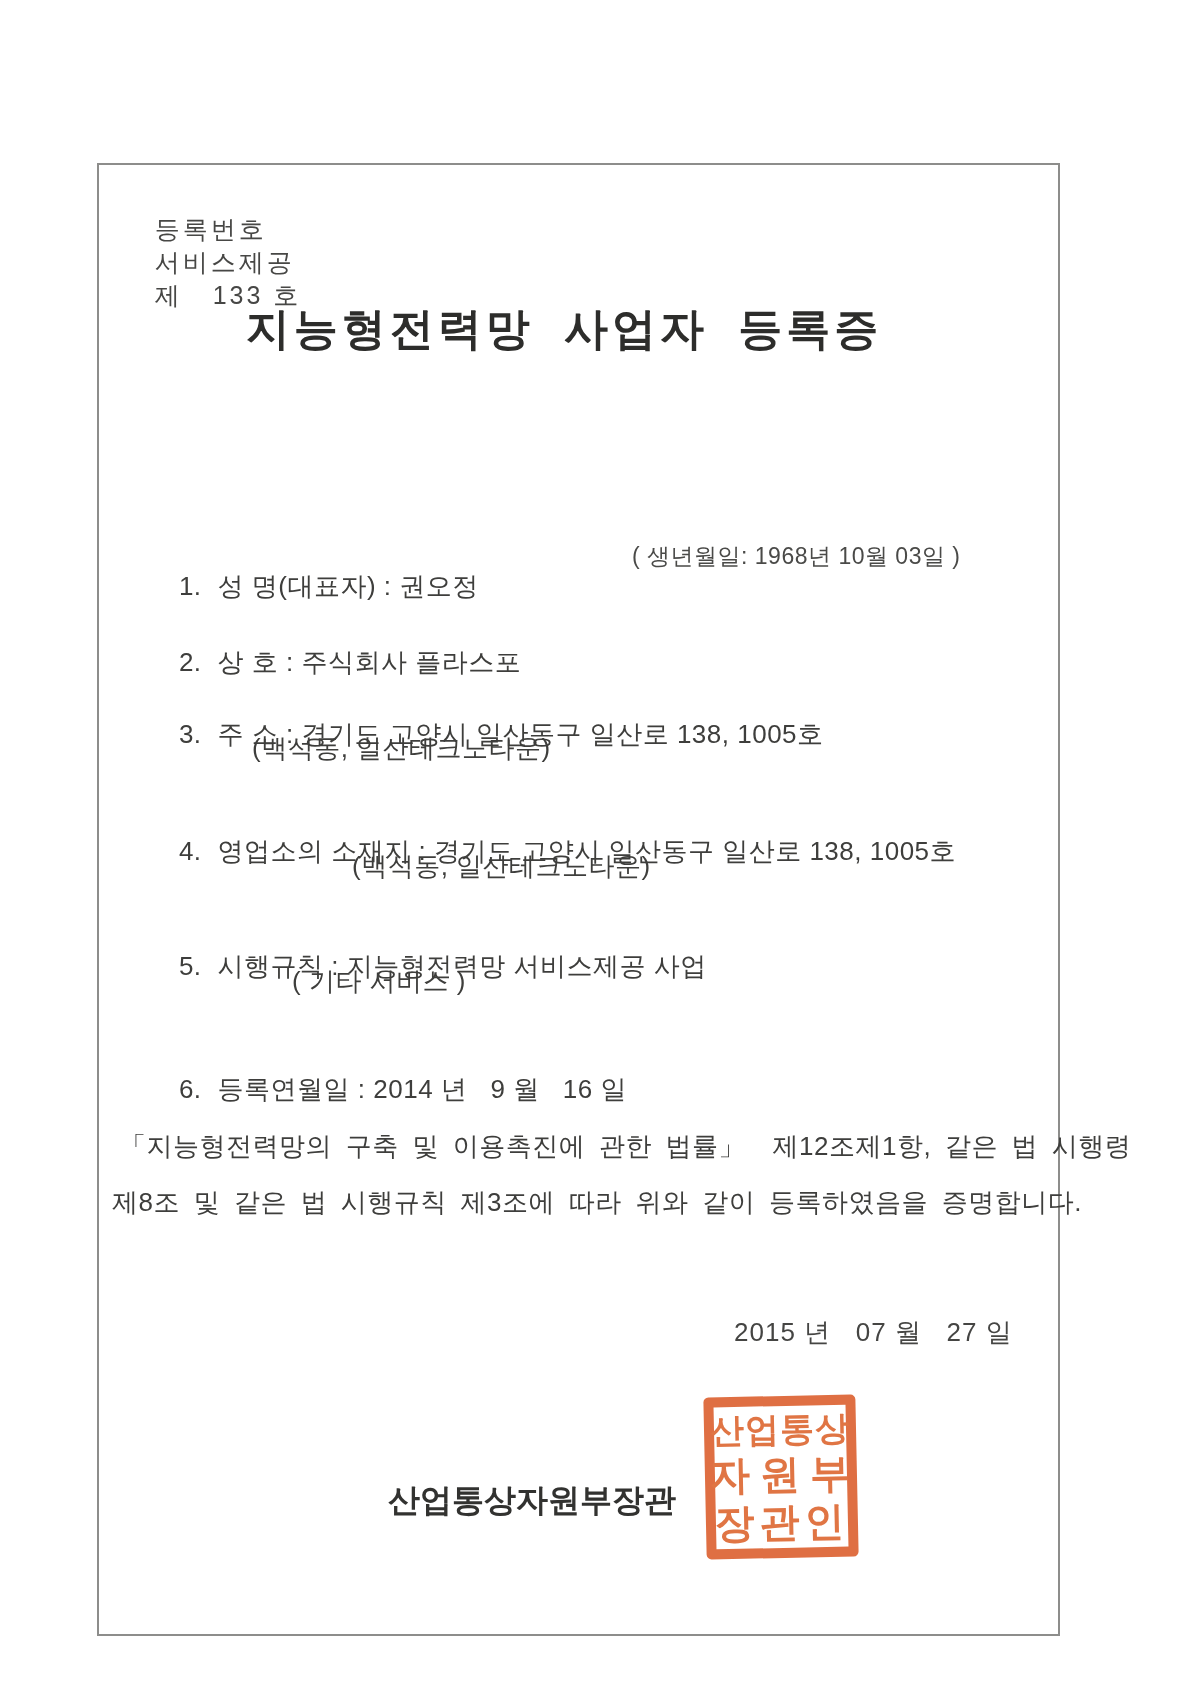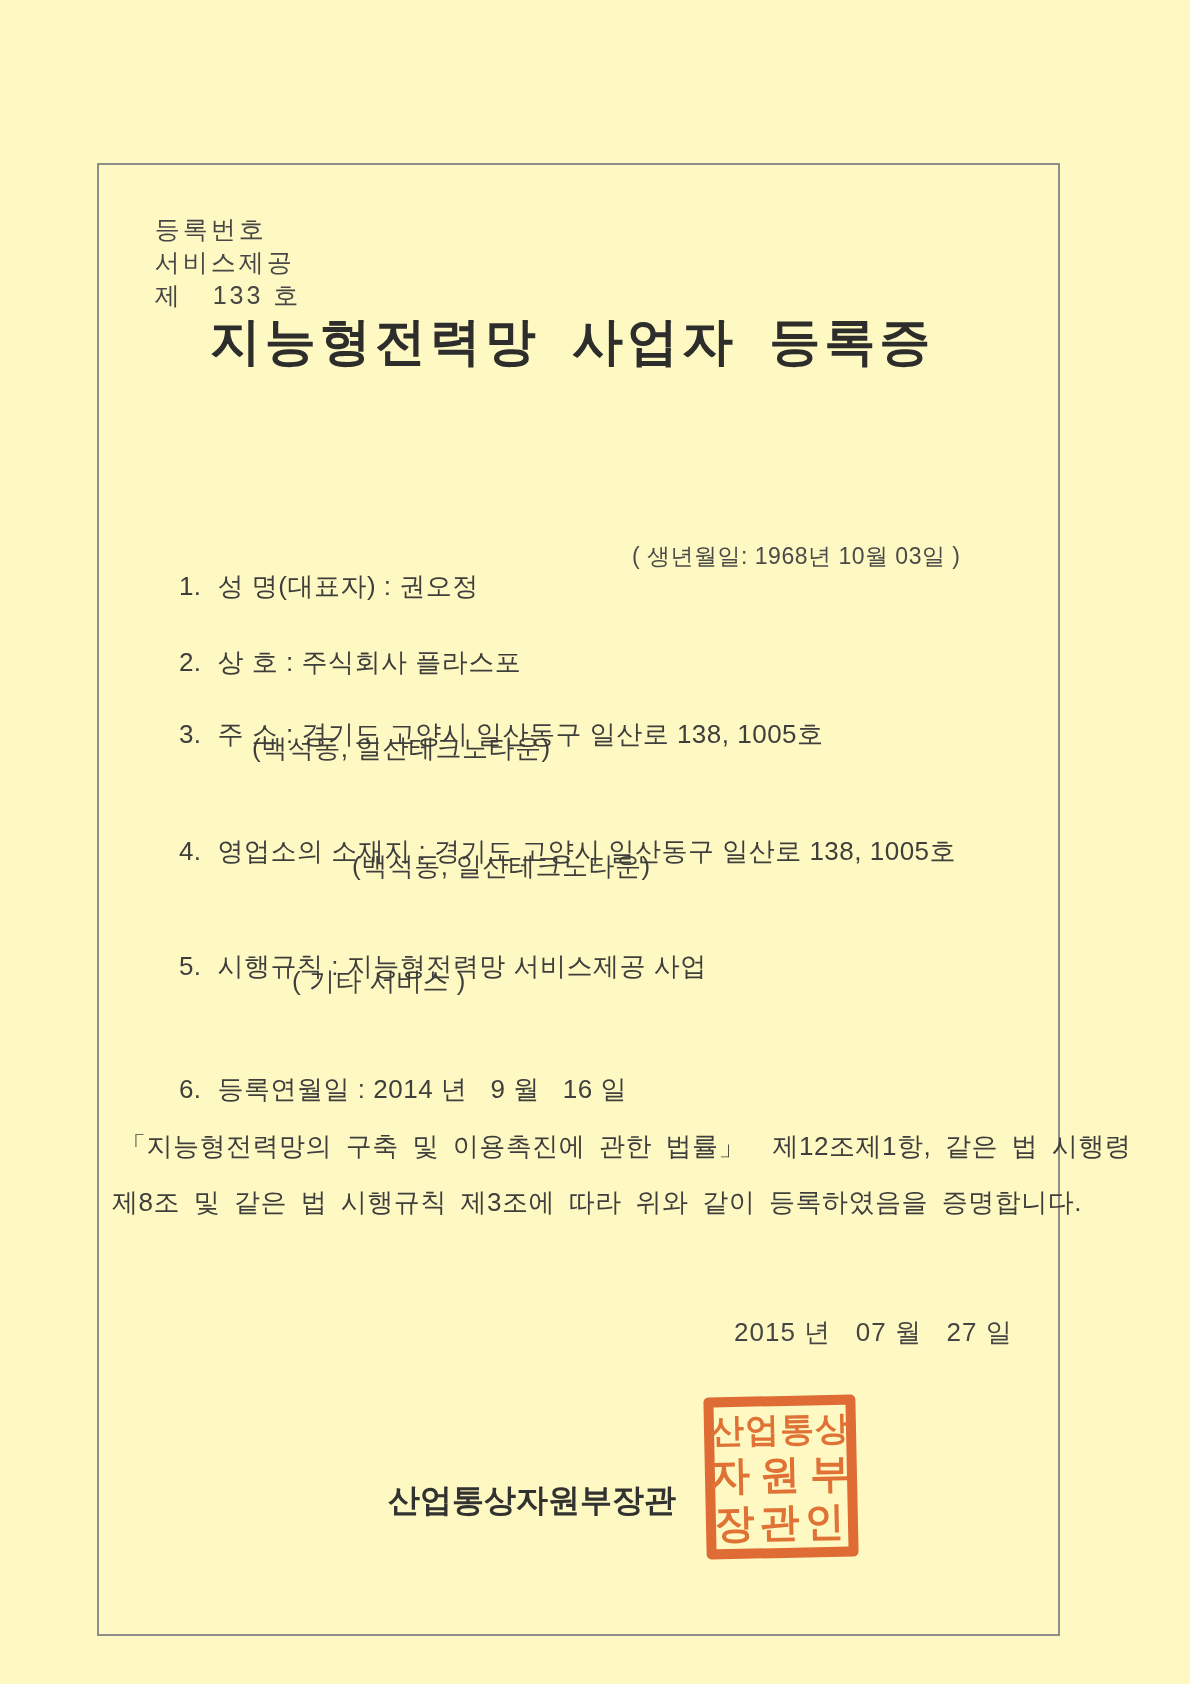--- a/index.html
+++ b/index.html
@@ -5,21 +5,21 @@
   html, body {
     margin: 0;
     padding: 0;
     background: #e9e9e9;
   }
   .page {
     position: relative;
     width: 1190px;
     height: 1684px;
     margin: 0 auto;
-    background: #fef9c3;
+    background: #ffffff;
     overflow: hidden;
     font-family: "Liberation Sans", "DejaVu Sans", sans-serif;
     color: #3b3b3b;
   }
   .border-box {
     position: absolute;
     left: 97px;
     top: 163px;
     width: 963px;
     height: 1473px;
@@ -33,23 +33,23 @@
     font-size: 25px;
     letter-spacing: 3px;
     color: #474745;
   }
   .regno-line .part { margin-right: 38px; }
   .regno-line .part:last-child { margin-right: 0; }
   .title {
     left: 84px;
     top: 296px;
     width: 952px;
-    margin: 12px;
+    margin: 4px;
     text-align: center;
-    font-size: 51px;
+    font-size: 44px;
     font-weight: bold;
     letter-spacing: 4px;
     word-spacing: 14px;
     color: #2d2d2b;
   }
   .item {
     left: 148px;
     font-size: 26px;
     letter-spacing: 0.5px;
     color: #3e3e3c;

